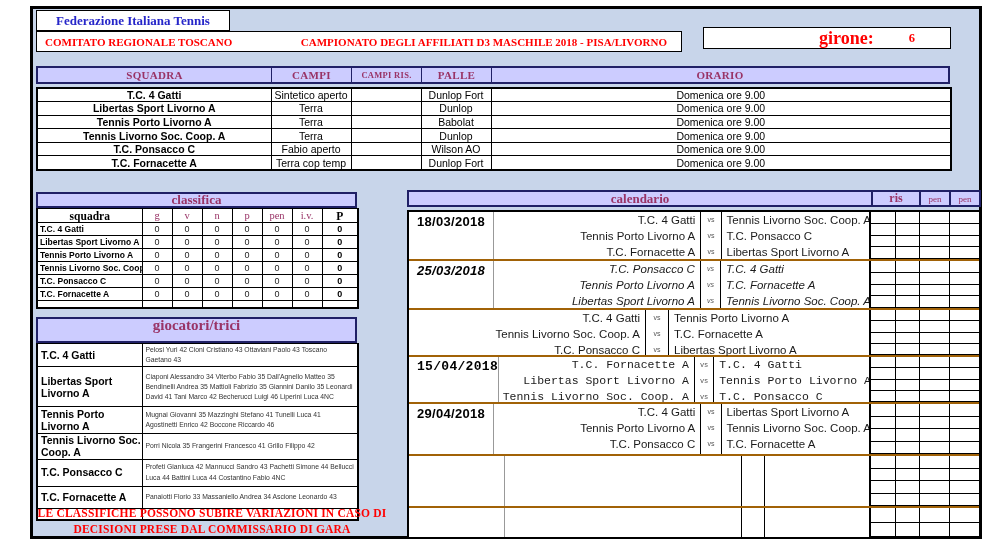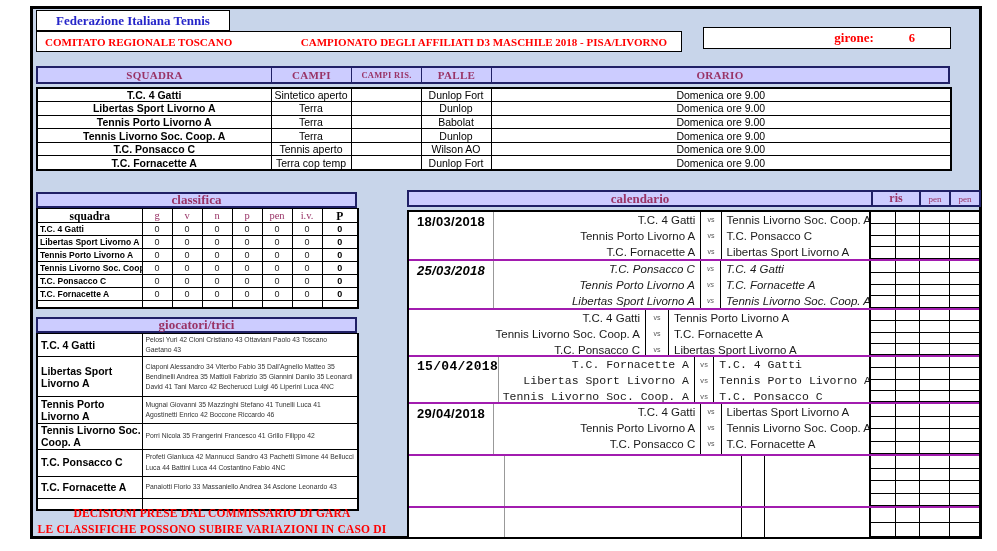--- a/index.html
+++ b/index.html
@@ -15,21 +15,21 @@
   .whitebox{background:#fff;border:1px solid #000;}
   .serifb{font-family:"Liberation Serif","DejaVu Serif",serif;font-weight:bold;}
   .red{color:var(--red);}
   
   #title-tab{left:3px;top:1px;width:194px;height:21px;display:flex;align-items:center;justify-content:center;}
   #title-tab span{font-size:13px;color:var(--blue);}
   #subtitle-box{left:3px;top:22px;width:646px;height:21px;display:flex;align-items:center;}
   #subtitle-box .committee{font-size:11px;padding-left:8px;white-space:nowrap;}
   #subtitle-box .championship{font-size:11px;margin-left:auto;margin-right:14px;white-space:nowrap;}
   #girone-box{left:670px;top:18px;width:248px;height:22px;display:flex;align-items:center;justify-content:flex-end;}
-  #girone-box .glabel{font-size:13px;}
+  #girone-box .glabel{font-size:18px;}
   #girone-box .gvalue{font-size:12.5px;margin-left:35px;margin-right:35px;}
   
   .hdr-bar{background:var(--hdr-bg);border:2px solid var(--navy);color:var(--plum);
     font-family:"Liberation Serif","DejaVu Serif",serif;font-weight:bold;text-align:center;}
   
   #teams-header{left:3px;top:57px;width:914px;height:18px;display:flex;}
   #teams-header .th-cell{border-right:1px solid var(--navy);display:flex;align-items:center;justify-content:center;
     font-size:11px;letter-spacing:.3px;}
   #teams-header .th-cell:last-child{border-right:none;flex:1;}
   #teams-header .th-cell.small{font-size:8.5px;}
@@ -46,41 +46,41 @@
   #classifica th,#classifica td{border:1px solid #000;padding:0;overflow:hidden;white-space:nowrap;}
   #classifica th{height:14px;font-family:"Liberation Serif","DejaVu Serif",serif;font-weight:normal;
     font-size:10.5px;color:var(--plum);text-align:center;}
   #classifica th.first,#classifica th.last{font-weight:bold;font-size:11.5px;color:#000;}
   #classifica td{height:13px;font-size:9px;color:#222;text-align:center;}
   #classifica td.cl-name{font-weight:bold;font-size:8.5px;color:#000;text-align:left;padding-left:2px;}
   #classifica td.last{font-weight:bold;color:#000;}
   #classifica tr[data-name="classifica-empty-row"] td{height:7px;}
   
   #giocatori{left:3px;top:308px;width:321px;}
-  #giocatori .hdr-bar{height:16px;font-size:13px;line-height:12px;}
+  #giocatori .hdr-bar{height:26px;font-size:15px;line-height:12px;}
   #giocatori table{width:321px;border-collapse:collapse;table-layout:fixed;background:#fff;
     border:2px solid #000;border-top:none;}
   #giocatori td{border:1px solid #000;vertical-align:middle;overflow:hidden;}
   #giocatori td.g-team{font-weight:bold;font-size:10.5px;padding-left:3px;line-height:1.15;}
   #giocatori td.g-players{font-size:6.8px;color:#333;padding:1px 3px;line-height:1.5;}
   
   #warning{left:3px;top:496px;width:352px;text-align:center;}
   #warning div{font-size:11.5px;line-height:16px;letter-spacing:.2px;}
   
   #calendario{left:374px;top:181px;width:574px;border-radius:32px;}
   #cal-header{display:flex;height:17px;}
   #cal-header .cal-hcell{background:var(--hdr-bg);border:2px solid var(--navy);border-left:none;
     display:flex;align-items:center;justify-content:center;color:var(--plum);
     font-family:"Liberation Serif","DejaVu Serif",serif;}
   #cal-header .cal-hcell:first-child{border-left:2px solid var(--navy);font-weight:bold;font-size:13px;}
   #cal-header .cal-hcell.ris{font-weight:bold;font-size:12px;width:48px;}
   #cal-header .cal-hcell.pen{font-size:9px;width:30px;}
   #cal-header .cal-title{width:466px;}
   #cal-blocks{margin-top:3px;background:#fff;border:2px solid #000;}
-  .cal-block{display:flex;border-bottom:2px solid #a21caf;}
+  .cal-block{display:flex;border-bottom:2px solid #a16207;}
   .cal-block:last-child{border-bottom:none;}
   .cal-left{width:462px;display:flex;}
   .cal-date{width:96px;border-right:1px solid #999;font-weight:bold;font-size:13px;
     padding:2px 0 0 8px;letter-spacing:.3px;}
   .cal-homecol{width:236px;}
   .cal-vscol{width:24px;border-left:1px solid #000;border-right:1px solid #000;}
   .cal-awaycol{flex:1;}
   .cal-line{height:16px;line-height:16px;font-size:11.5px;color:#1a1a1a;white-space:nowrap;overflow:hidden;}
   .cal-homecol .cal-line{text-align:right;padding-right:5px;}
   .cal-vscol .cal-line{text-align:center;font-size:7px;color:#555;}
@@ -149,21 +149,21 @@
         </tr>
         <tr data-name="team-row">
           <td class="bold" data-name="cell-squadra">Tennis Livorno Soc. Coop. A</td>
           <td data-name="cell-campi">Terra</td>
           <td data-name="cell-campi_ris"></td>
           <td data-name="cell-palle">Dunlop</td>
           <td data-name="cell-orario">Domenica ore 9.00</td>
         </tr>
         <tr data-name="team-row">
           <td class="bold" data-name="cell-squadra">T.C. Ponsacco C</td>
-          <td data-name="cell-campi">Tennis aperto</td>
+          <td data-name="cell-campi">Fabio aperto</td>
           <td data-name="cell-campi_ris"></td>
           <td data-name="cell-palle">Wilson AO</td>
           <td data-name="cell-orario">Domenica ore 9.00</td>
         </tr>
         <tr data-name="team-row">
           <td class="bold" data-name="cell-squadra">T.C. Fornacette A</td>
           <td data-name="cell-campi">Terra cop temp</td>
           <td data-name="cell-campi_ris"></td>
           <td data-name="cell-palle">Dunlop Fort</td>
           <td data-name="cell-orario">Domenica ore 9.00</td>
@@ -305,22 +305,22 @@
           </tr>
           <tr data-name="giocatori-empty-row" style="height: 12px;">
             <td class="g-team"></td>
             <td class="g-players"></td>
           </tr>
         </tbody>
     </table>
   </div>
 
   <div id="warning" data-name="warning-note">
+    <div class="serifb red" data-name="warning-line-1">LE CLASSIFICHE POSSONO SUBIRE VARIAZIONI IN CASO DI</div>
     <div class="serifb red" data-name="warning-line-2">DECISIONI PRESE DAL COMMISSARIO DI GARA</div>
-    <div class="serifb red" data-name="warning-line-1">LE CLASSIFICHE POSSONO SUBIRE VARIAZIONI IN CASO DI</div>
   </div>
 
   <div id="calendario" data-name="calendario-section">
     <div id="cal-header" data-name="calendario-header">
       <div class="cal-hcell cal-title" data-name="calendario-title">calendario</div>
       <div class="cal-hcell ris" data-name="ris-column-header">ris</div>
       <div class="cal-hcell pen" data-name="pen-column-header">pen</div>
       <div class="cal-hcell pen" data-name="pen-column-header">pen</div>
     </div>
     <div id="cal-blocks" data-name="calendar-blocks">

